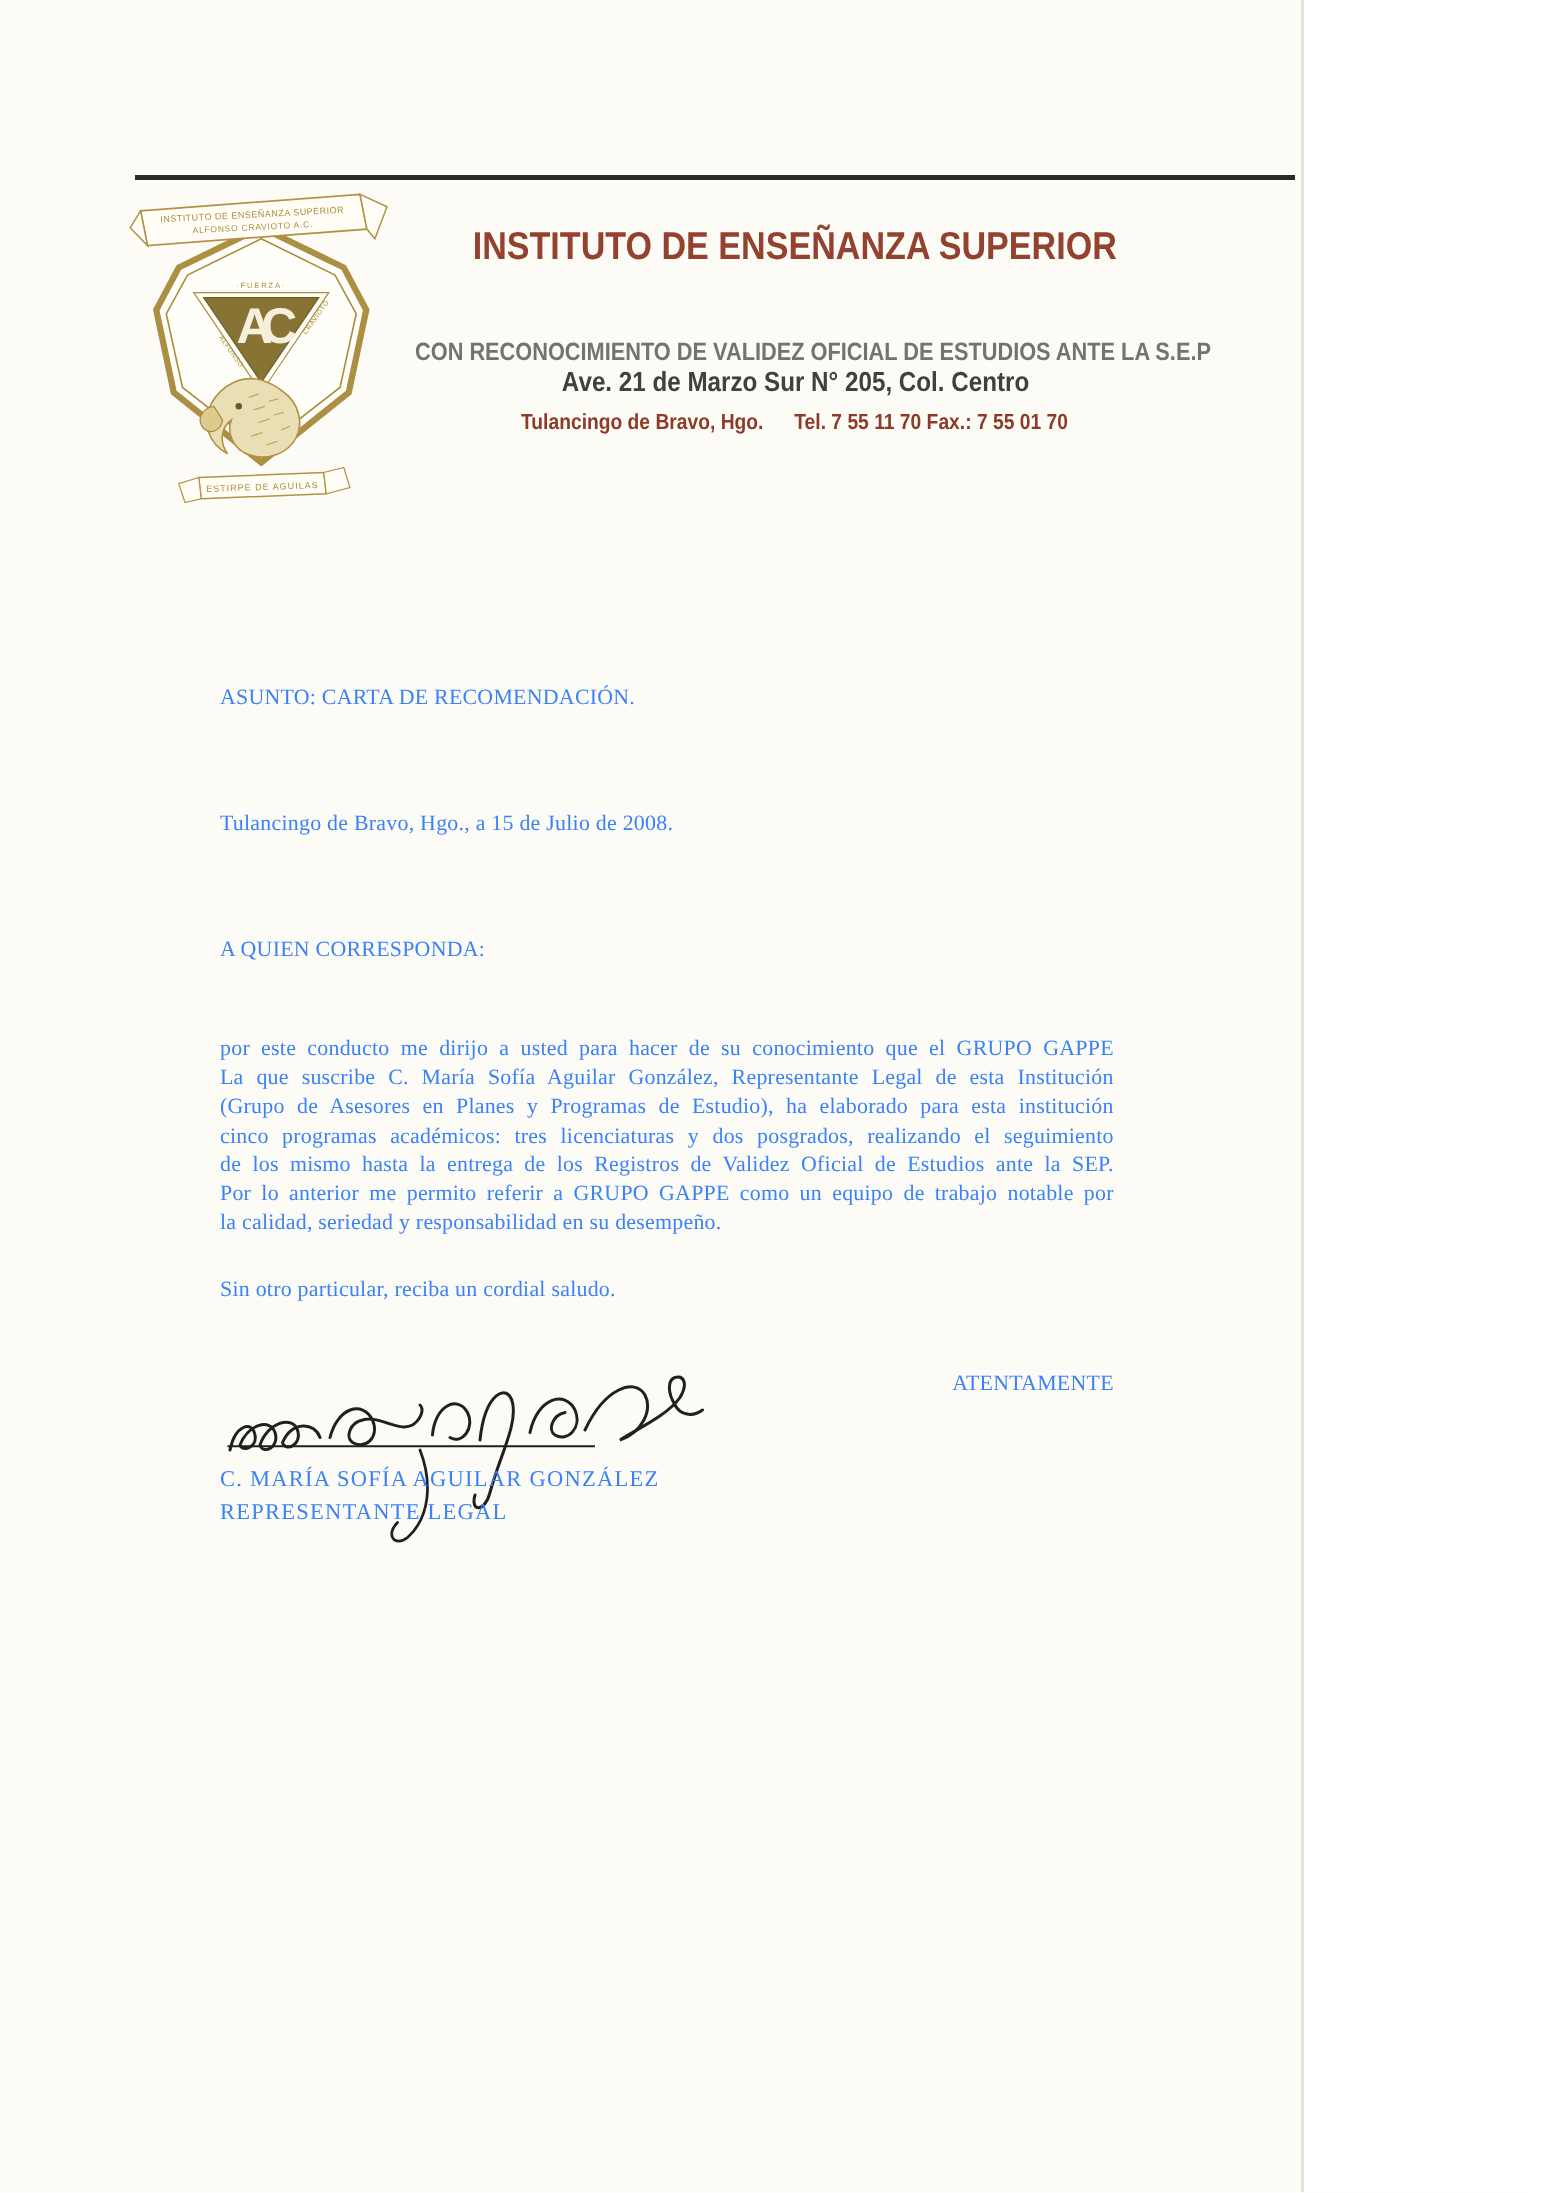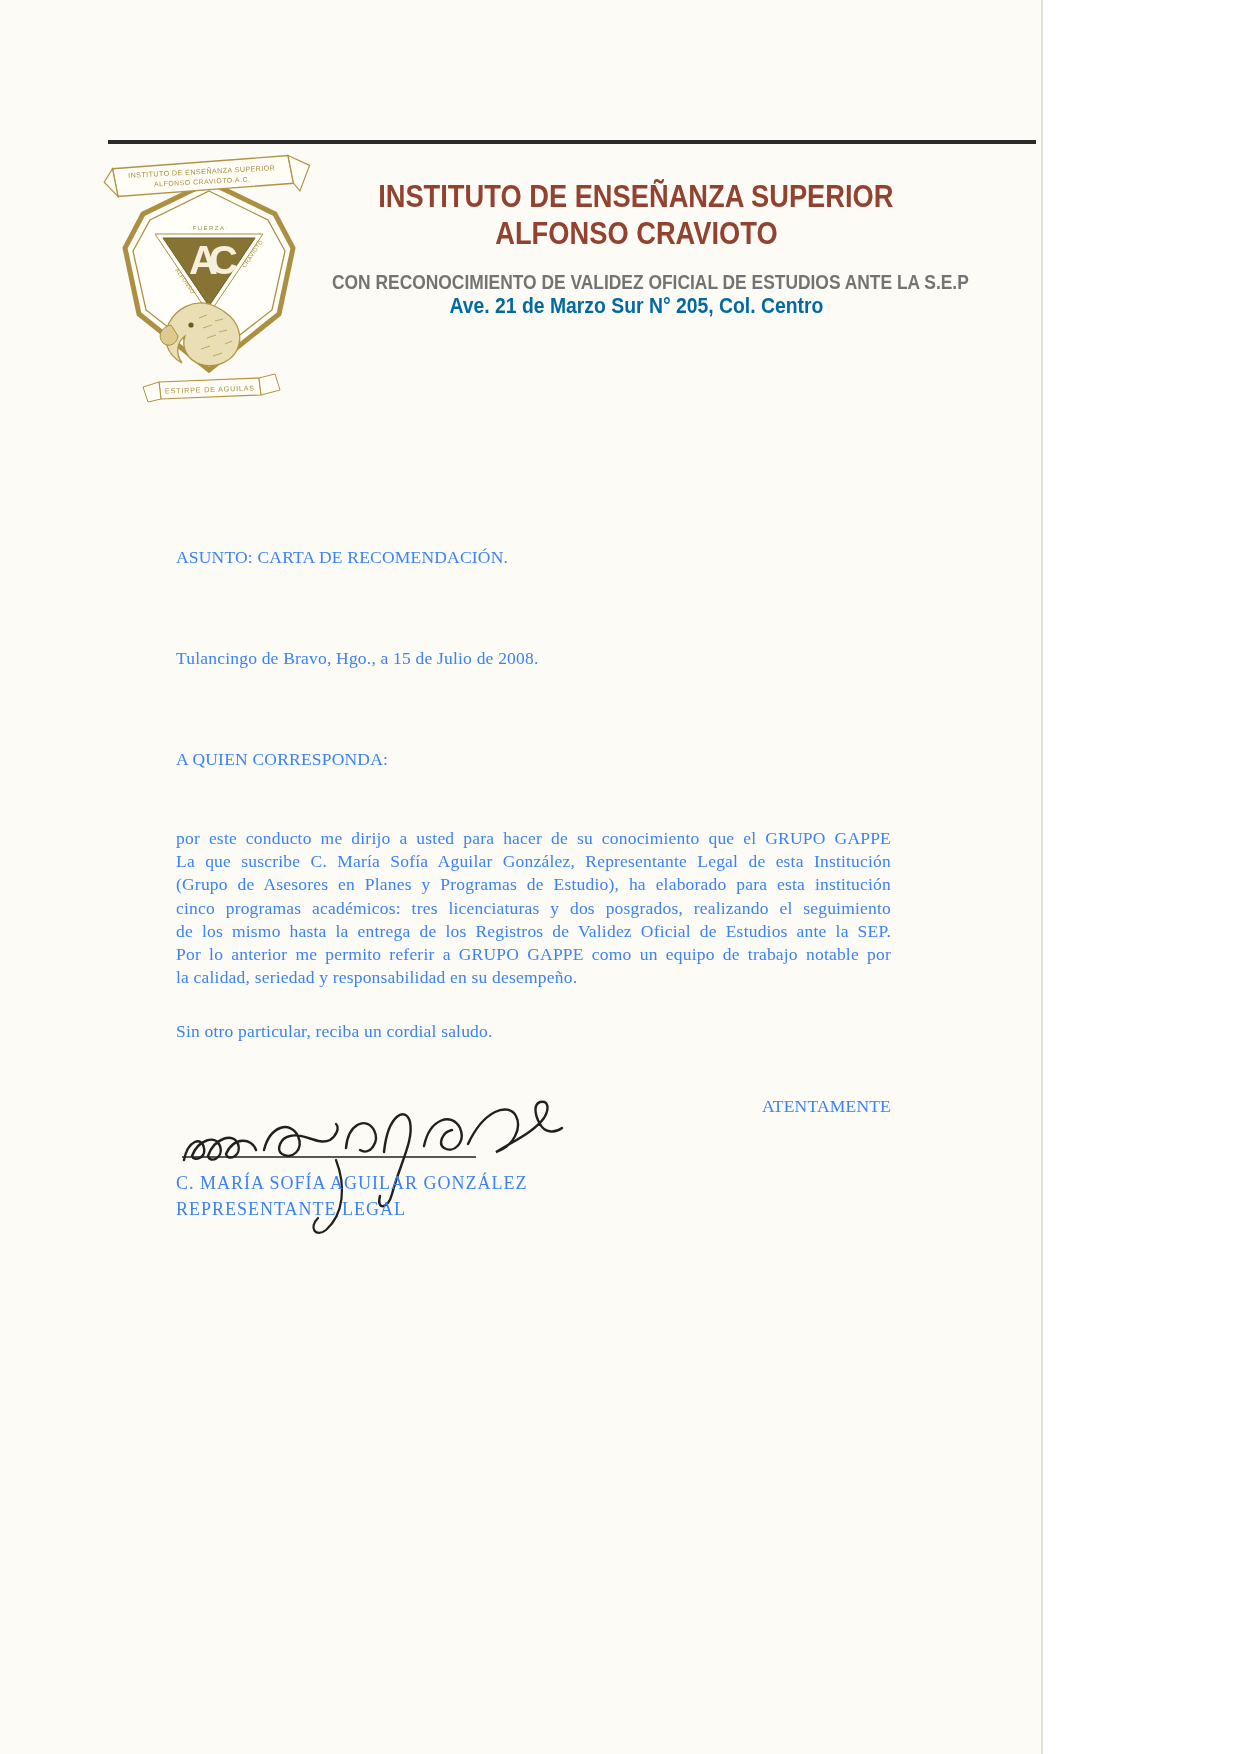--- a/index.html
+++ b/index.html
@@ -18,21 +18,21 @@
 
   
   .hline { position:absolute; left:330px; width:612px; text-align:center;
            font-family:"Liberation Sans", sans-serif; font-weight:bold; white-space:nowrap; }
   .hline > span { display:inline-block; transform:scaleX(0.88); transform-origin:center; }
   .h-title1 { top:179px; font-size:31px; color:#93422f; }
   .h-title2 { top:216px; font-size:31px; color:#93422f; }
   .h-recog  { position:absolute; left:332px; top:271px; font-family:"Liberation Sans", sans-serif;
               font-weight:bold; font-size:20px; color:#737373; white-space:nowrap; }
   .h-recog > span { display:inline-block; transform:scaleX(0.87); transform-origin:left center; }
-  .h-addr   { top:293px; font-size:22px; color:#0369a1; }
+  .h-addr   { top:293px; font-size:22px; color:#404040; }
   .h-city   { top:327px; font-size:17.5px; color:#8e3a28; }
   .h-city .gap { display:inline-block; width:28px; }
 
   
   .ltr { position:absolute; left:176px; width:715px; font-size:17.5px; color:#3b82f6;
          letter-spacing:0.2px; }
   .subject    { top:547px; }
   .dateline   { top:648px; }
   .salutation { top:749px; }
   .body-par   { top:827px; line-height:23.2px; }
@@ -95,26 +95,26 @@
       <g>
         <path d="M56,236 L156,232 L158,249 L58,253 Z" fill="#fffdf5" stroke="#b29245" stroke-width="1.2"></path>
         <path d="M56,236 L40,241 L45,256 L58,253 Z" fill="#fffdf5" stroke="#b29245" stroke-width="1"></path>
         <path d="M156,232 L172,228 L177,244 L158,249 Z" fill="#fffdf5" stroke="#b29245" stroke-width="1"></path>
         <text x="107" y="246" font-family="Liberation Sans, sans-serif" font-size="7.2" fill="#a78f42" text-anchor="middle" letter-spacing="0.8" transform="rotate(-2 107 246)">ESTIRPE DE AGUILAS</text>
       </g>
     </svg>
 
     <div class="hline h-title1">
       <span>INSTITUTO DE ENSEÑANZA SUPERIOR</span></div>
-    <div class="hline h-title2">
-      <span>ALFONSO CRAVIOTO</span></div>
     <div class="h-recog">
       <span>CON RECONOCIMIENTO DE VALIDEZ OFICIAL DE ESTUDIOS ANTE LA S.E.P</span></div>
     <div class="hline h-addr">
       <span>Ave. 21 de Marzo Sur N° 205, Col. Centro</span></div>
+    <div class="hline h-city">
+      <span><span>Tulancingo de Bravo, Hgo.</span><span class="gap"></span><span>Tel. 7 55 11 70  Fax.: 7 55 01 70</span></span></div>
 
     <div class="ltr subject">ASUNTO: CARTA DE RECOMENDACIÓN.</div>
     <div class="ltr dateline">Tulancingo de Bravo, Hgo., a 15 de Julio de 2008.</div>
     <div class="ltr salutation">A QUIEN CORRESPONDA:</div>
 
     <div class="ltr body-par">
       <div class="jline">por este conducto me dirijo a usted para hacer de su conocimiento que el GRUPO GAPPE</div>
       <div class="jline">La que suscribe C. María Sofía Aguilar González, Representante Legal de esta Institución</div>
       <div class="jline">(Grupo de Asesores en Planes y Programas de Estudio), ha elaborado para esta institución</div>
       <div class="jline">cinco programas académicos: tres licenciaturas y dos posgrados, realizando el seguimiento</div>

